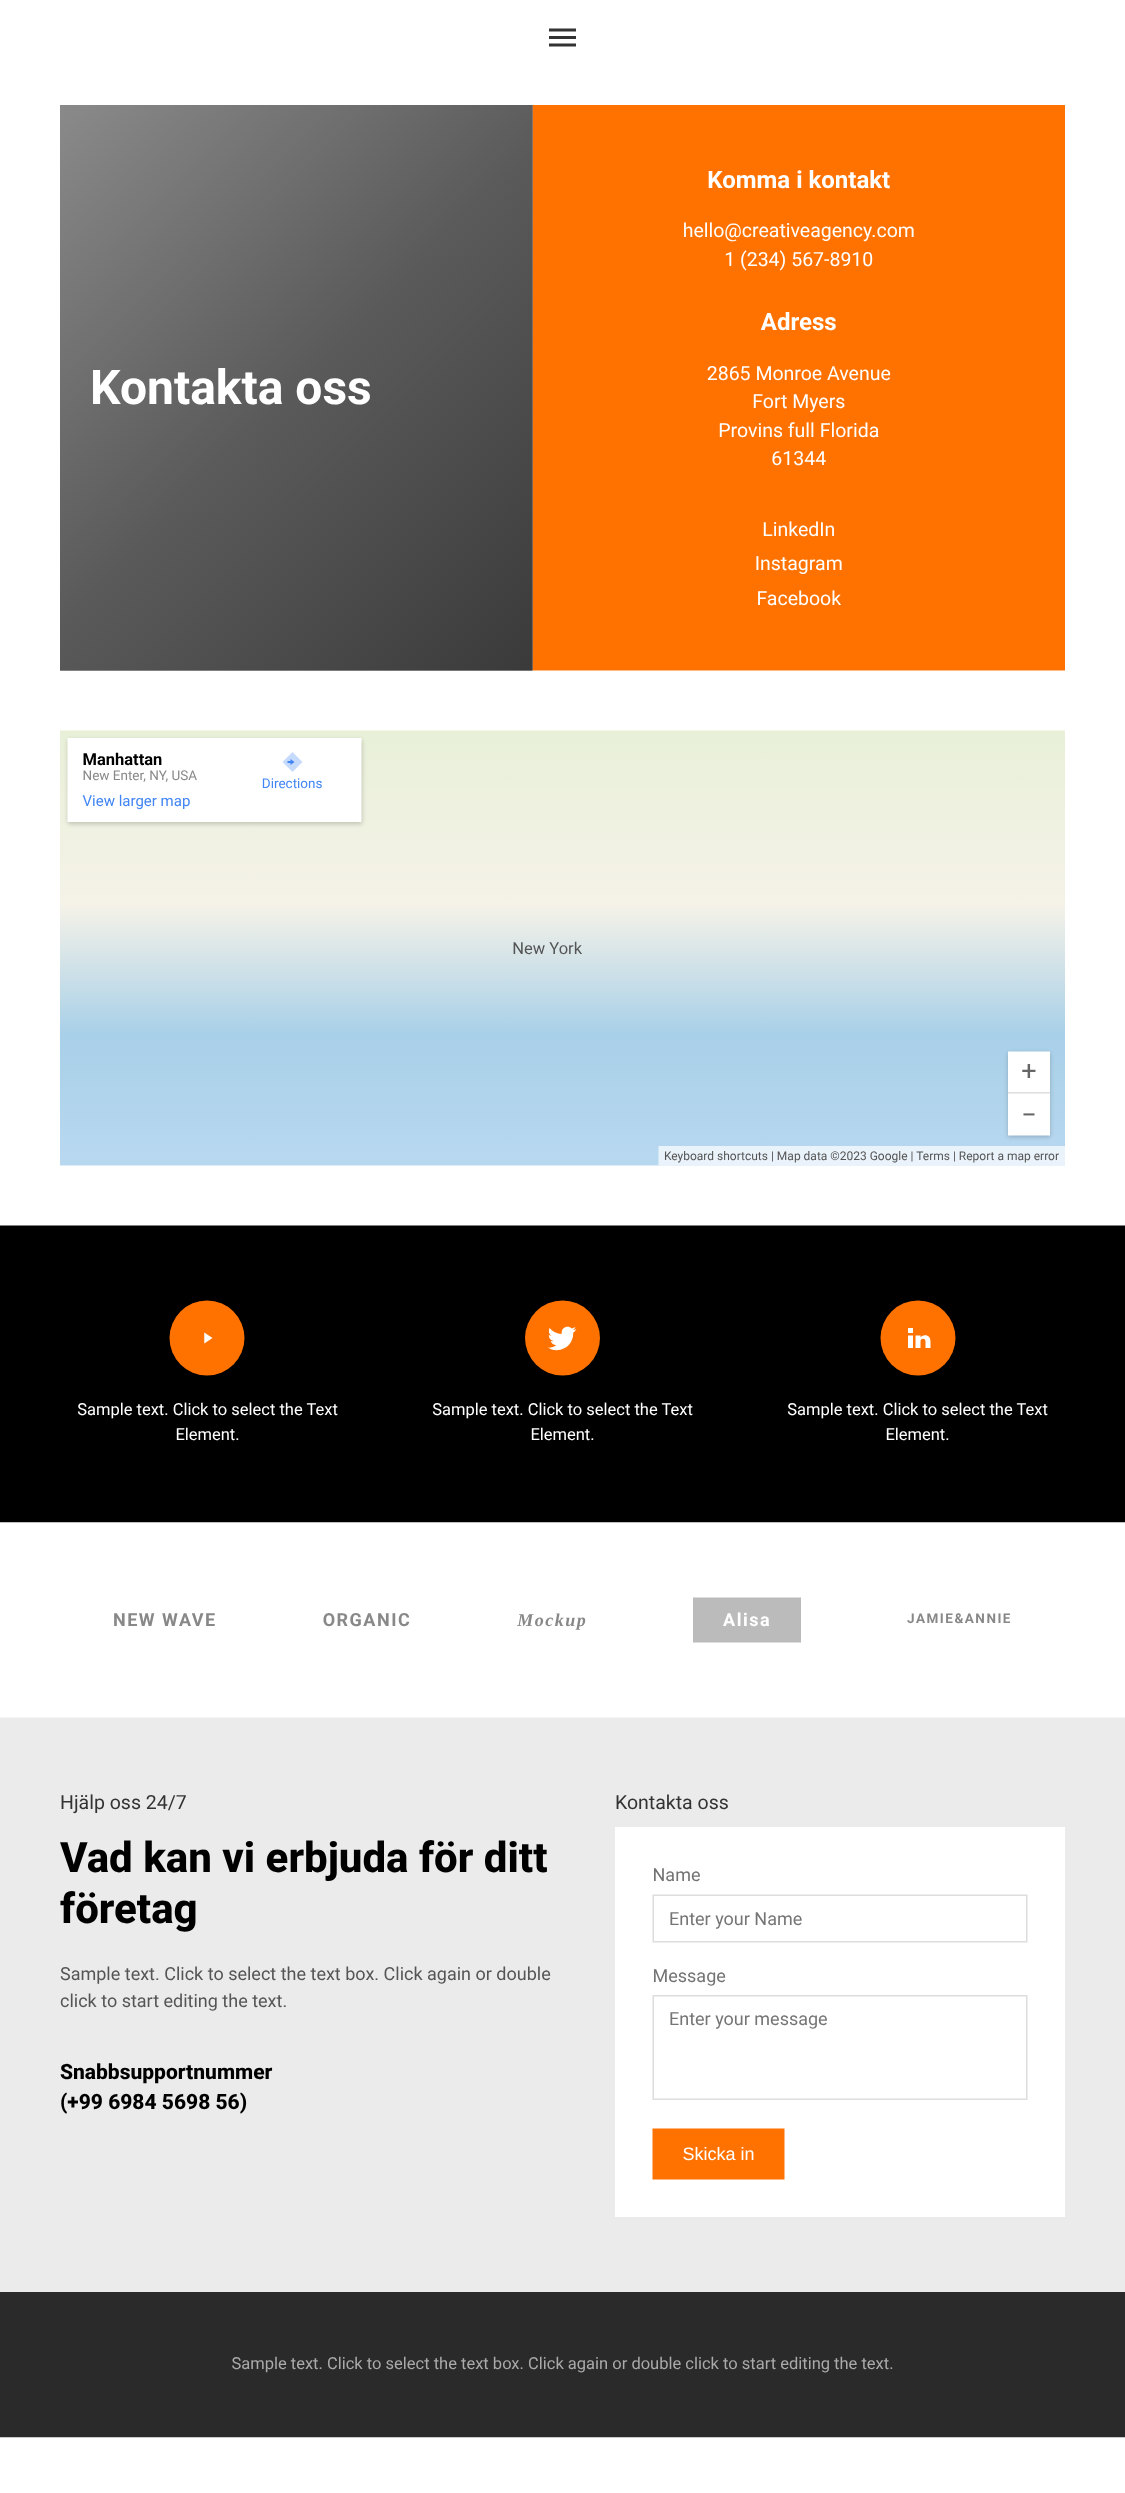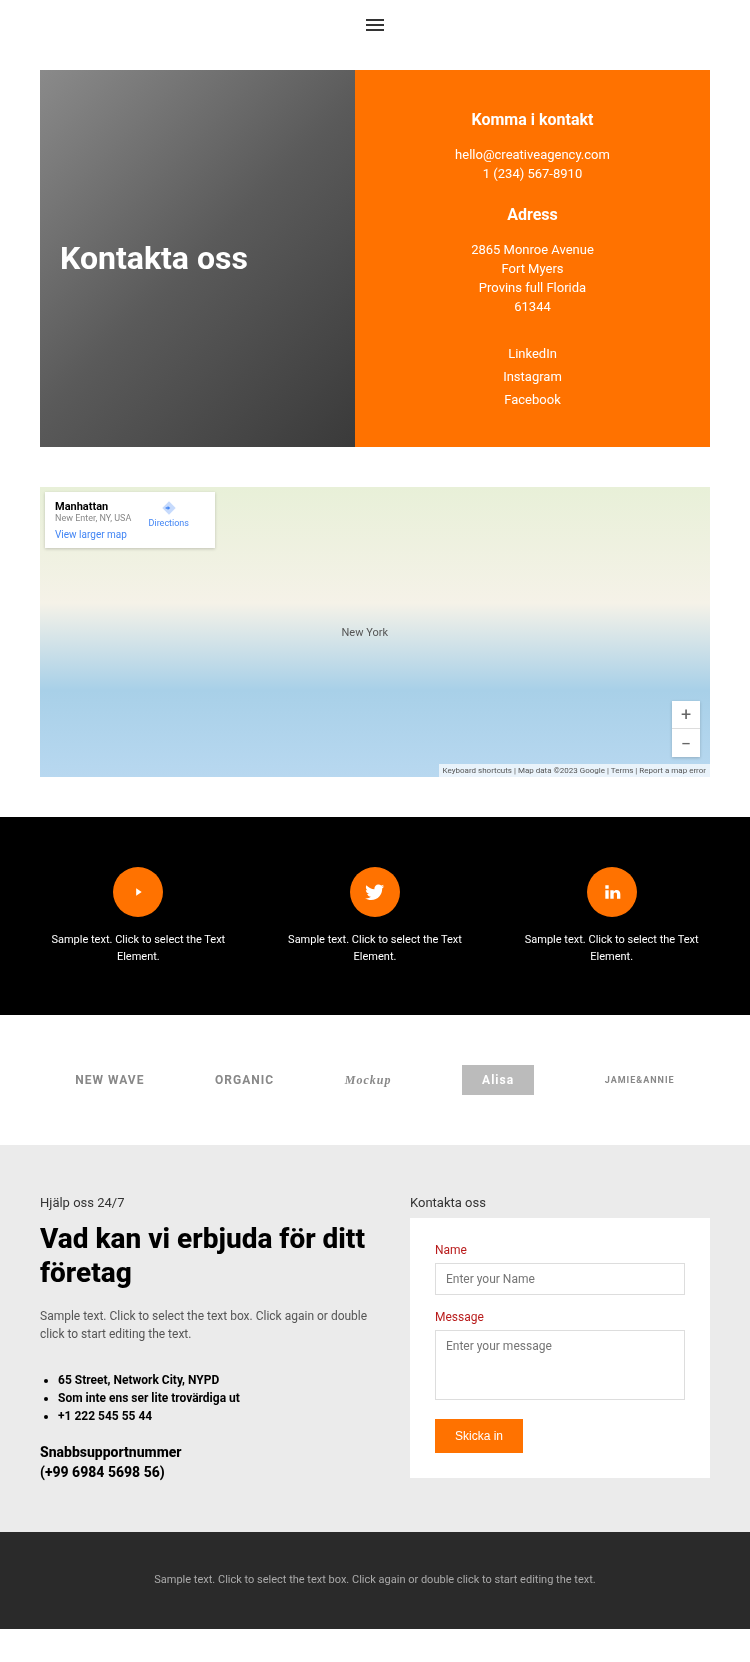--- a/index.html
+++ b/index.html
@@ -11,21 +11,21 @@
 .hero-left{flex:1;background:#666;position:relative;min-height:320px;display:flex;align-items:center;padding-left:20px}
 .hero-left::before{content:'';position:absolute;inset:0;background:linear-gradient(135deg,#8a8a8a 0%,#5a5a5a 50%,#3a3a3a 100%)}
 .hero-title{position:relative;z-index:1;color:#fff;font-size:32px;font-weight:700;line-height:1.2}
 .hero-right{flex:1;background:#ff7200;color:#fff;padding:40px 30px;text-align:center}
 .hero-right h3{font-size:16px;font-weight:700;margin-bottom:18px}
 .hero-right p{font-size:13px;margin-bottom:4px}
 .hero-right .social{display:block;margin-top:8px;font-size:13px}
 .hero-right .spacer{height:20px}
 .map-section{margin:40px}
 .map{position:relative;height:290px;background:linear-gradient(180deg,#e8f0d8 0%,#f5f2e8 40%,#a8d0e8 70%,#b8d8f0 100%)}
-.map-overlay{position:absolute;top:5px;left:5px;background:#fff;padding:8px 10px;width:170px;box-shadow:0 1px 3px rgba(0,0,0,0.2);font-size:10px}
+.map-overlay{position:absolute;top:5px;left:5px;background:#fff;padding:8px 10px;width:196px;box-shadow:0 1px 3px rgba(0,0,0,0.2);font-size:10px}
 .map-overlay b{font-size:11px}
 .map-overlay .sub{color:#888;font-size:9px}
 .map-overlay .link{color:#4285f4;margin-top:6px;display:block}
 .map-dir{position:absolute;top:8px;right:26px;text-align:left;color:#4285f4;font-size:9px}
 .map-dir svg{display:block;margin:0 auto 2px}
 .map-zoom{position:absolute;bottom:20px;right:10px;background:#fff;box-shadow:0 1px 3px rgba(0,0,0,0.2)}
 .map-zoom div{width:28px;height:28px;display:flex;align-items:center;justify-content:center;font-size:18px;color:#666;cursor:pointer}
 .map-zoom div:first-child{border-bottom:1px solid #ddd}
 .map-footer{position:absolute;bottom:0;right:0;font-size:8px;color:#555;background:rgba(255,255,255,0.7);padding:2px 4px}
 .map-label{position:absolute;font-size:11px;color:#555}
@@ -40,21 +40,21 @@
 .contact-left .sub{font-size:13px;color:#333;margin-bottom:12px}
 .contact-left h2{font-size:28px;font-weight:800;line-height:1.2;margin-bottom:18px}
 .contact-left .desc{font-size:12px;color:#555;line-height:1.5;margin-bottom:30px}
 .contact-left ul{list-style:disc;padding-left:18px;margin-bottom:20px}
 .contact-left li{font-size:12px;font-weight:700;margin-bottom:4px}
 .contact-left .support{font-size:14px;font-weight:800;line-height:1.4}
 .contact-right{flex:1}
 .contact-right .sub{font-size:13px;color:#333;margin-bottom:8px}
 .contact-right h3{font-size:15px;font-weight:800;margin-bottom:20px}
 .form-box{background:#fff;padding:25px}
-.form-box label{display:block;font-size:12px;color:#b91c1c;margin-bottom:6px}
+.form-box label{display:block;font-size:12px;color:#737373;margin-bottom:6px}
 .form-box input,.form-box textarea{width:100%;border:1px solid #ddd;padding:8px 10px;font-size:12px;margin-bottom:15px;font-family:inherit}
 .form-box textarea{height:70px;resize:none}
 .form-box button{background:#ff7200;color:#fff;border:none;padding:10px 20px;font-size:12px;cursor:pointer}
 .footer{background:#2a2a2a;padding:40px;text-align:center;color:#aaa;font-size:11px;line-height:1.5}
 </style>
 </head>
 <body>
 
 <div class="nav">
   <div class="hamburger">
@@ -141,25 +141,20 @@
   <div class="logo-item" style="font-style:italic;font-family:cursive">Mockup</div>
   <div class="logo-item" style="background:#bbb;color:#fff;padding:8px 20px">Alisa</div>
   <div class="logo-item" style="font-size:9px">JAMIE&amp;ANNIE</div>
 </div>
 
 <div class="contact-section">
   <div class="contact-left">
     <p class="sub">Hjälp oss 24/7</p>
     <h2>Vad kan vi erbjuda för ditt företag</h2>
     <p class="desc">Sample text. Click to select the text box. Click again or double click to start editing the text.</p>
-    <ul>
-      <li>65 Street, Network City, NYPD</li>
-      <li>Som inte ens ser lite trovärdiga ut</li>
-      <li>+1 222 545 55 44</li>
-    </ul>
     <p class="support">Snabbsupportnummer</p>
     <p class="support">(+99 6984 5698 56)</p>
   </div>
   <div class="contact-right">
     <p class="sub">Kontakta oss</p>
     <div class="form-box">
       <label>Name</label>
       <input type="text" placeholder="Enter your Name" style="">
       <label>Message</label>
       <textarea placeholder="Enter your message" style=""></textarea>

